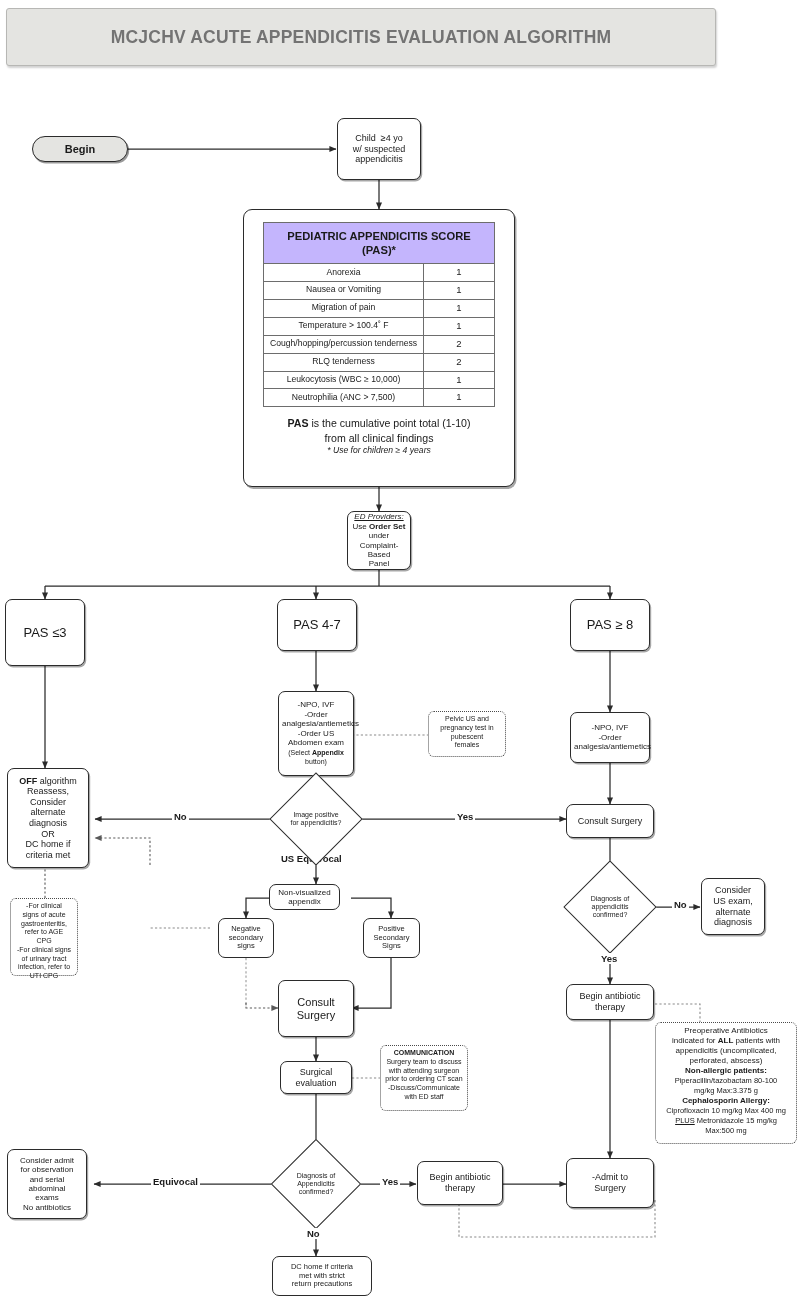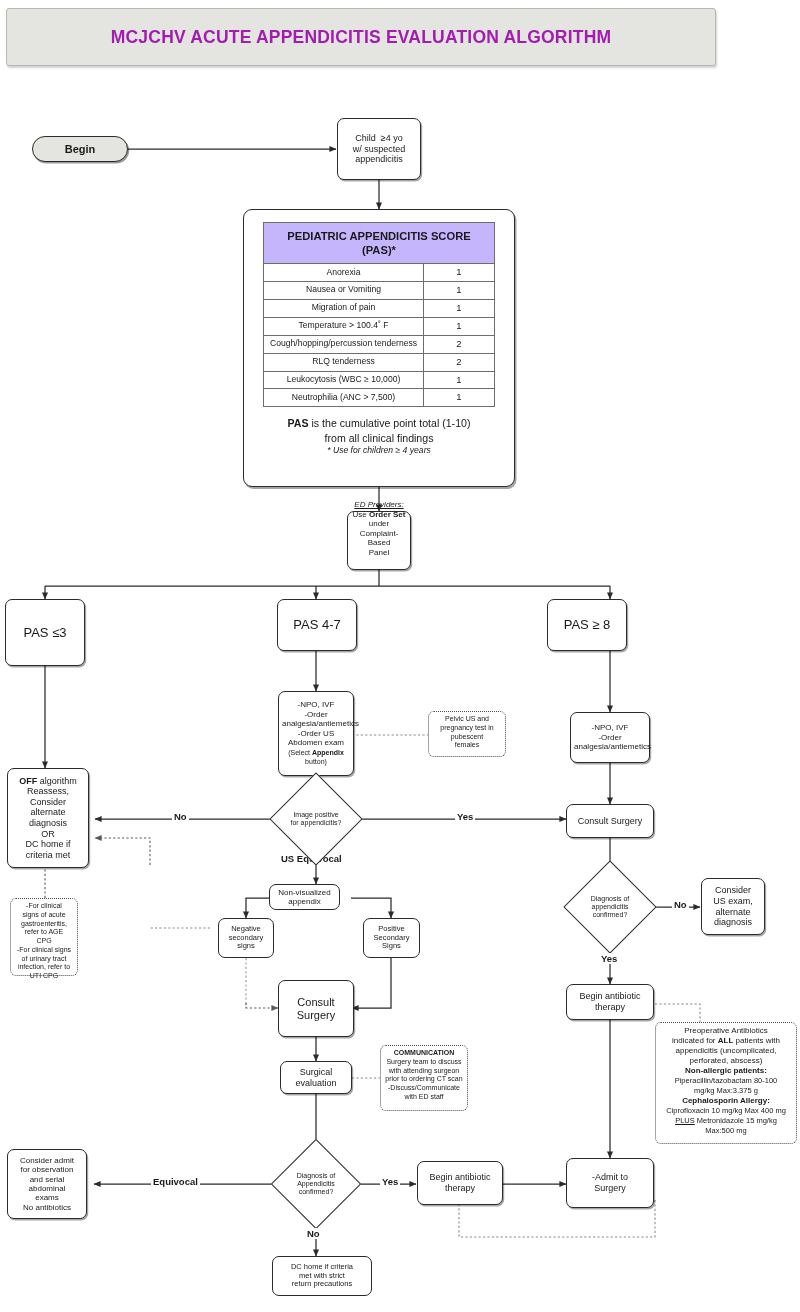--- a/index.html
+++ b/index.html
@@ -7,21 +7,21 @@
        font-family:"Liberation Sans","DejaVu Sans",sans-serif;
        color:#1a1a1a;-webkit-font-smoothing:antialiased;}
 
   #canvas{position:absolute;left:0;top:0;width:800px;height:1312px;overflow:hidden;}
 
   
   .banner{position:absolute;left:6px;top:8px;width:708px;height:56px;
           background:#e4e4e1;border:1px solid #b7b7b4;border-radius:3px;
           box-shadow:1px 2px 2px rgba(0,0,0,.18);
           display:flex;align-items:center;justify-content:center;}
-  .banner span{font-size:17.5px;font-weight:bold;letter-spacing:.2px;color:#a21caf;}
+  .banner span{font-size:17.5px;font-weight:bold;letter-spacing:.2px;color:#737373;}
 
   
   .node{position:absolute;box-sizing:border-box;background:#fff;
         border:1.4px solid #2b2b2b;border-radius:7px;
         display:flex;align-items:center;justify-content:center;
         text-align:center;padding:12px 3px;line-height:1.18;
         box-shadow:1.2px 1.6px 0 rgba(0,0,0,.35);}
   .node .txt{display:block;width:100%;}
 
   .oval{border-radius:999px;background:#e4e4e1;
@@ -207,37 +207,37 @@
           </tr>
       </tbody>
     </table>
     <div class="pasfoot">
       <span class="b">PAS</span><span> is the cumulative point total (1-10)</span><br>
       <span>from all clinical findings</span>
       <div class="ital">*  Use for children ≥  4 years</div>
     </div>
   </div>
 
-  <div class="node" style="left:347px;top:511px;width:64px;height:59px;align-items:flex-end;">
+  <div class="node" style="left:347px;top:511px;width:64px;height:59px;">
     <span class="txt f8">
       <span class="i u">ED Providers:</span><br>
       <span>Use </span><span class="b">Order Set</span><br>
       <span>under</span><br>
       <span>Complaint-Based</span><br>
       <span>Panel</span>
     </span>
   </div>
 
   <div class="node" style="left:5px;top:599px;width:80px;height:67px;">
     <span class="txt f13">PAS   ≤3</span>
   </div>
   <div class="node" style="left:277px;top:599px;width:80px;height:52px;">
     <span class="txt f13">PAS  4-7</span>
   </div>
-  <div class="node" style="left:547px;top:599px;width:80px;height:52px;">
+  <div class="node" style="left:570px;top:599px;width:80px;height:52px;">
     <span class="txt f13">PAS   ≥ 8</span>
   </div>
 
   <div class="node" style="left:278px;top:691px;width:76px;height:85px;">
     <span class="txt f8">
       <span>-NPO, IVF</span><br>
       <span>-Order</span><br>
       <span>analgesia/antiemetics</span><br>
       <span>-Order US</span><br>
       <span>Abdomen exam</span><br>

